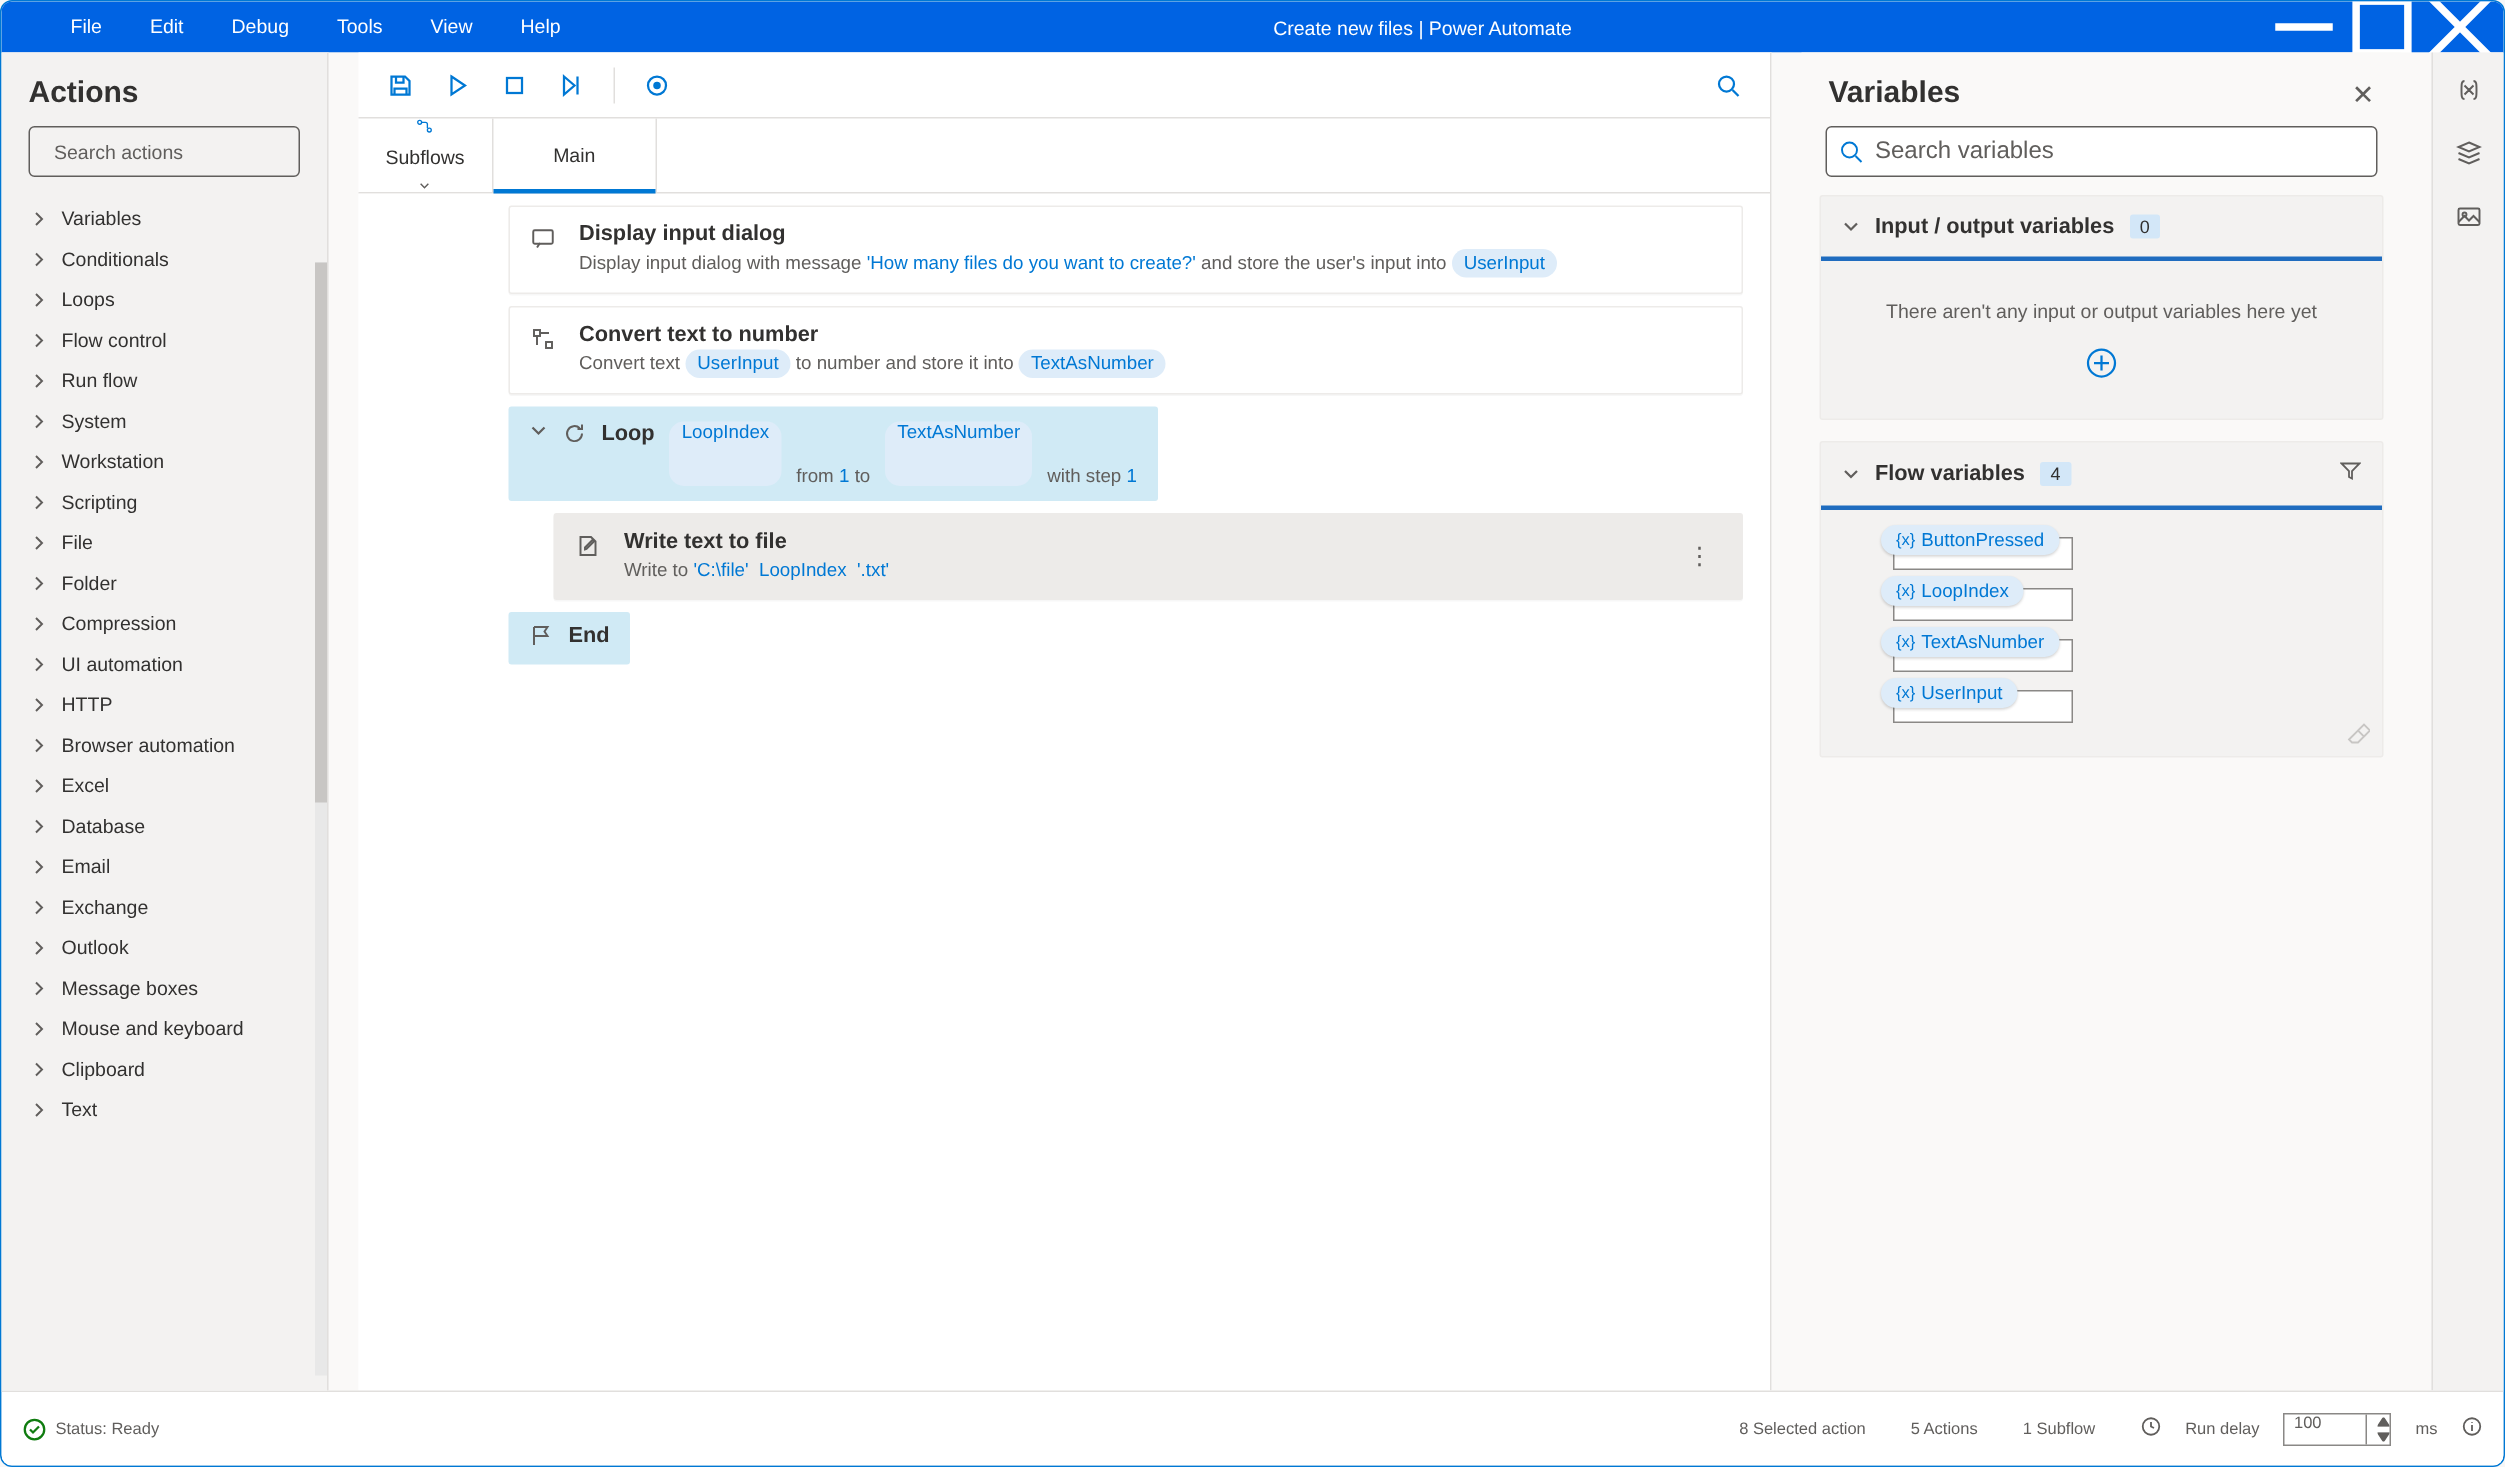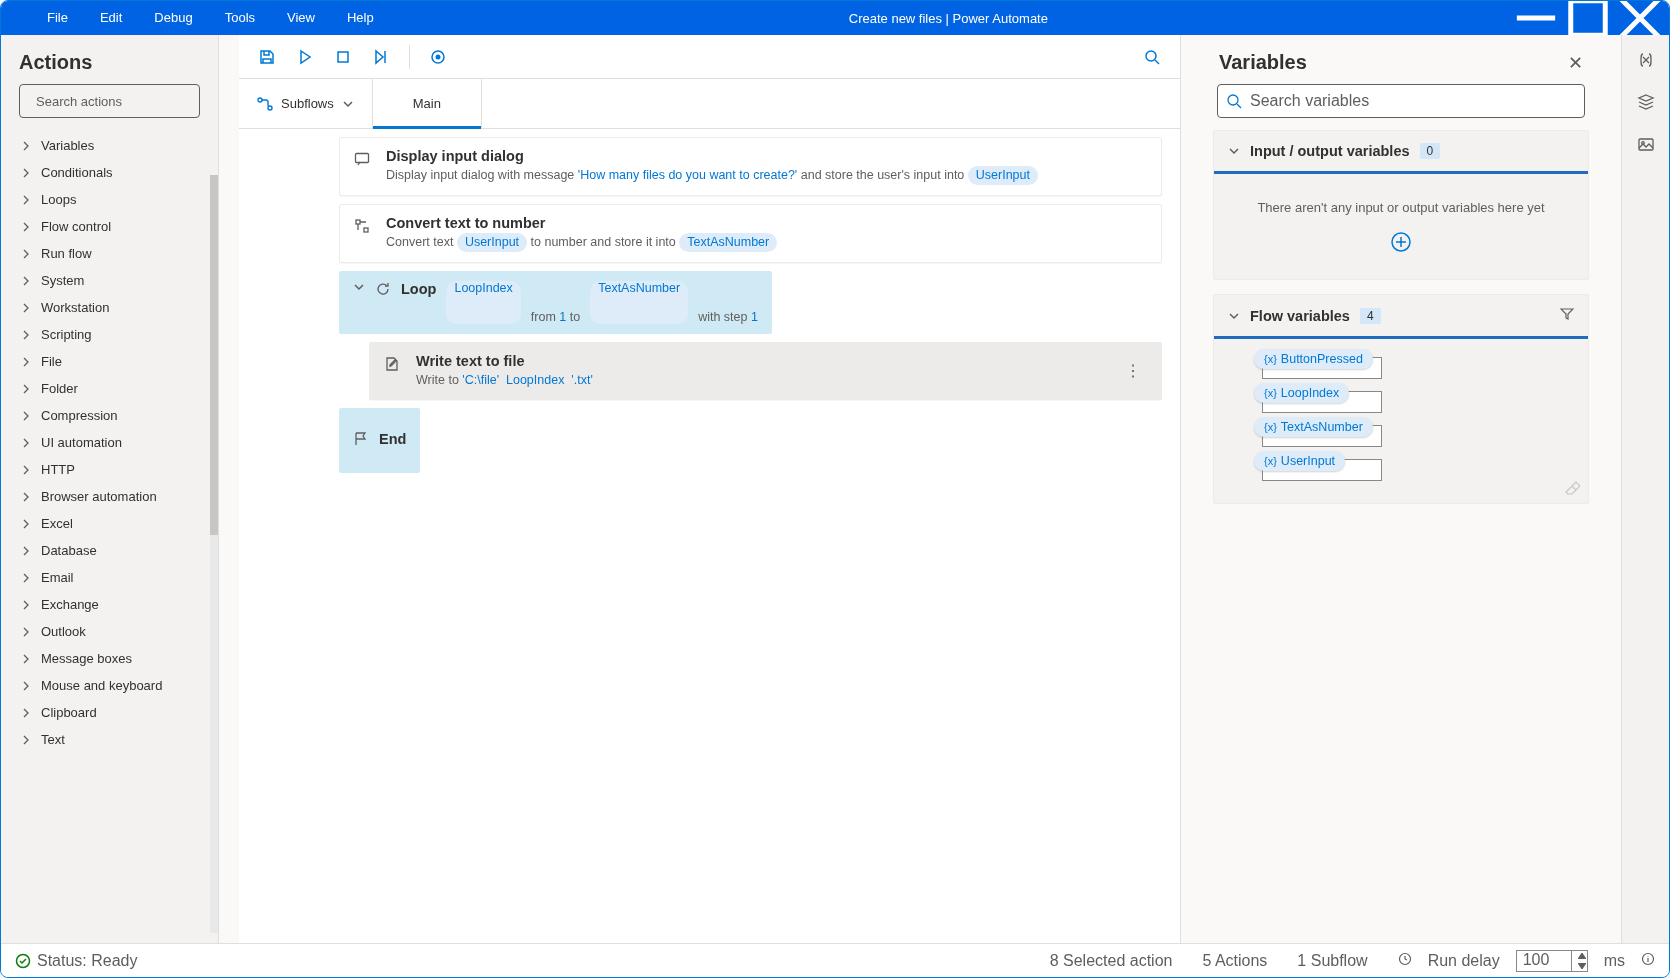--- a/index.html
+++ b/index.html
@@ -32,21 +32,21 @@
 
     
     .center-panel { flex: 1; display: flex; flex-direction: column; background: #fff; border-right: 1px solid #e1dfdd;}
     .toolbar { height: 44px; border-bottom: 1px solid #e1dfdd; display: flex; align-items: center; padding: 0 14px; gap: 10px;}
     .toolbar .tb-btn { width: 28px; height: 28px; display: flex; align-items: center; justify-content: center;}
     .toolbar .tb-btn svg { width: 16px; height: 16px; stroke: #0078d4; fill: none;}
     .toolbar .divider { width: 1px; height: 24px; background: #e1dfdd; margin: 0 4px;}
     .toolbar .src-right { margin-left: auto;}
 
     .subflow-row { height: 50px; border-bottom: 1px solid #e1dfdd; display: flex; align-items: center;}
-    .subflow-toggle { display: flex; align-items: center; padding: 0 18px; gap: 8px; height: 100%; border-right: 1px solid #e1dfdd; color:#0078d4;}
+    .subflow-toggle { display: flex; align-items: center; padding: 0 18px; gap: 8px; height: 100%; border-right: 1px solid #e1dfdd; color:#0078d4;flex-direction:column;}
     .subflow-toggle svg.sf-icon { width:16px; height:16px; stroke:#0078d4; fill:none;}
     .subflow-toggle svg.sf-chev { width:12px; height:12px; stroke:#605e5c; fill:none;}
     .subflow-toggle span { color:#323130;}
     .tab { padding: 0 40px; height: 100%; display: flex; align-items: center; border-right:1px solid #e1dfdd; position:relative; font-size:13px;}
     .tab.active::after { content:""; position:absolute; left:0; right:0; bottom:-1px; height:3px; background:#0078d4;}
 
     .designer { flex:1; display:flex; overflow:auto;}
     .gutter { width: 100px; background:#fff; }
     .flow-area { flex:1; padding: 8px 18px 8px 0;}
     .flow-row { display:flex; align-items:stretch; margin-bottom: 8px;}
@@ -90,21 +90,21 @@
     .var-pill .vx { color:#0078d4; font-size:11px;}
     .eraser { position:absolute; right:8px; bottom:4px;}
     .eraser svg{ width:16px; height:16px; stroke:#c8c6c4; fill:none;}
 
     
     .gutter-right { width: 48px; border-left:1px solid #e1dfdd; background:#f3f2f1; display:flex; flex-direction:column; align-items:center; padding-top:14px; gap:20px;}
     .gutter-right .gicon { width:22px; height:22px; display:flex; align-items:center; justify-content:center;}
     .gutter-right .gicon svg { width:18px; height:18px; stroke:#605e5c; fill:none;}
 
     
-    .statusbar { height: 34px; border-top:1px solid #e1dfdd; background:#fff; display:flex; align-items:center; padding: 0 14px; font-size:16px; color:#605e5c;}
+    .statusbar { height: 50px; border-top:1px solid #e1dfdd; background:#fff; display:flex; align-items:center; padding: 0 14px; font-size:11px; color:#605e5c;}
     .statusbar .ok svg { width:16px; height:16px; stroke:#107c10; fill:none; margin-right:6px; vertical-align:middle;}
     .statusbar .center-stats { margin-left:auto; display:flex; gap: 30px; align-items:center;}
     .statusbar .center-stats span{ white-space:nowrap;}
     .statusbar .rd-group { display:flex; align-items:center; gap:16px;}
     .statusbar .rd-group svg { width:14px; height:14px; stroke:#605e5c; fill:none;}
     .rd-input { width:72px; height:22px; border:1px solid #8a8886; display:flex; position:relative; background:#fff;}
     .rd-input span { padding-left:6px;}
     .rd-input .spin { position:absolute; right:0; top:0; bottom:0; width:16px; border-left:1px solid #8a8886; display:flex; flex-direction:column;}
     .rd-input .spin div{ flex:1; display:flex; align-items:center; justify-content:center;}
     .rd-input .spin svg { width:8px; height:6px; stroke:#605e5c; fill:#605e5c;}
@@ -434,21 +434,21 @@
                 <span>Write  to </span><span class="blue-text">'C:\file'</span>&nbsp;&nbsp;<span class="blue-text">LoopIndex</span>&nbsp;&nbsp;<span class="blue-text">'.txt'</span>
               </div>
             </div>
             <div class="more-dots">⋮</div>
           </div>
         </div>
 
         <div class="flow-row">
 
           <div style="flex:1;">
-            <div class="loop-bar" style="padding:23px 14px">
+            <div class="loop-bar" style="padding:8px 14px">
               <span class="licon"><svg viewBox="0 0 16 16" stroke-width="1.3">
                     <path d="M3 2v12M3 2h9l-2 3 2 3H3"></path>
                   </svg></span>
               <span class="loop-title">End</span>
             </div>
           </div>
         </div>
       </div>
     </div>
   </div>

